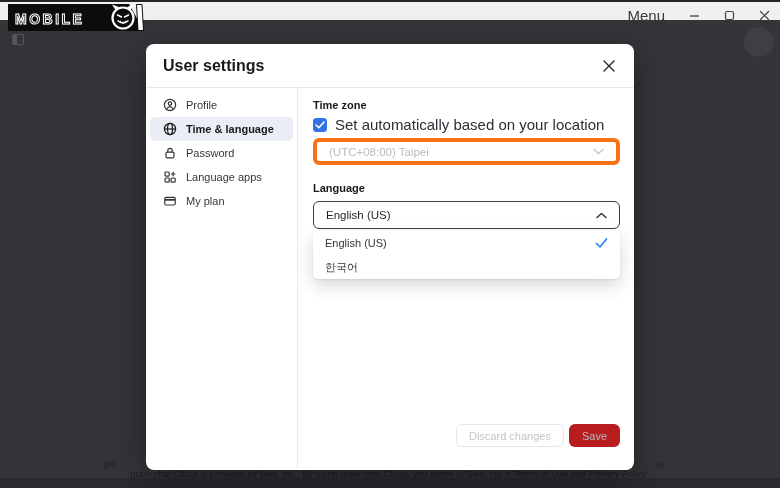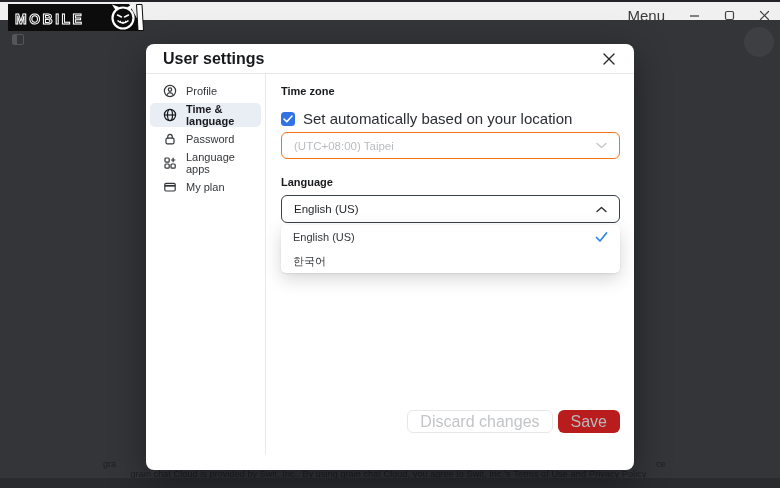--- a/index.html
+++ b/index.html
@@ -49,55 +49,55 @@
   }
   .bg-footer a { color:#1e1f22; text-decoration:underline; margin:12px 3px; cursor:pointer; }
 
   
   .modal {
     position:absolute; left:146px; top:44px; width:488px; height:426px;
     background:#fff; border-radius:8px; z-index:10;
     box-shadow:0 10px 36px rgba(0,0,0,.4);
   }
   .modal-header {
-    height:30px; border-bottom:1px solid #e9e9eb;
+    height:44px; border-bottom:1px solid #e9e9eb;
     display:flex; align-items:center; justify-content:space-between;
     padding:0 15px 0 17px;
   }
   .modal-title { margin:0; font-size:16px; font-weight:700; color:#17191c; }
   .close-btn {
     background:none; border:none; padding:0; width:20px; height:20px;
     display:flex; align-items:center; justify-content:center; cursor:pointer;
   }
 
   .modal-body { display:flex; height:380px; position:relative; }
 
   
-  .settings-nav { width:120px; border-right:1px solid #e9e9eb; padding-top:5px; flex:none; }
+  .settings-nav { width:152px; border-right:1px solid #e9e9eb; padding-top:5px; flex:none; }
   .nav-item {
     height:24px; margin:0 4px; padding-left:13px; border-radius:5px;
     display:flex; align-items:center; gap:9px;
     font-size:11px; color:#33363a; cursor:pointer;
   }
   .nav-item.selected { background:#e9eef5; font-weight:700; color:#17191c; }
   .nav-icon { width:14px; height:14px; display:flex; flex:none; }
 
   
   .settings-content { flex:1; padding:11px 14px 0 15px; position:relative; }
-  .field-label { font-size:11px; font-weight:700; color:#17191c; margin-bottom:12px; line-height:13px; }
+  .field-label { font-size:11px; font-weight:700; color:#17191c; margin-bottom:4px; line-height:13px; }
   .field-label.lang { margin-top:17px; margin-bottom:6px; }
   .checkbox-row { display:flex; align-items:center; gap:8px; margin:3px 0 5px 0; cursor:pointer; }
   .checkbox {
     width:14px; height:14px; border-radius:3.5px; background:#3273e3;
     display:flex; align-items:center; justify-content:center; flex:none;
   }
   .checkbox-label { font-size:15px; color:#2b2e33; }
 
   .select {
-    height:27px; width:100%; border:1px solid #f97316; border-radius:6px;
+    height:27px; width:100%; border:4px solid #f97316; border-radius:6px;
     display:flex; align-items:center; justify-content:space-between;
     padding:0 12px; font-size:11.5px; background:#fff;
   }
   .select.disabled { color:#b9bcc1; }
   .select.disabled .chev { color:#c4c7cb; }
   .select.focused {
     height:28px; border:1.5px solid #394049; color:#1f2327; cursor:pointer;
   }
   .select.focused .chev { color:#2b2e33; }
   .chev { display:flex; color:#8a8d92; }
@@ -110,21 +110,21 @@
   .option {
     height:24px; display:flex; align-items:center; justify-content:space-between;
     padding:0 12px; font-size:11px; color:#33363a; cursor:pointer;
   }
   .option .opt-check { display:flex; }
 
   .modal-footer {
     position:absolute; right:14px; bottom:21px; display:flex; gap:5px;
   }
   .btn {
-    height:23px; border-radius:6px; font-size:16px;
+    height:23px; border-radius:6px; font-size:11px;
     font-family:"Liberation Sans", sans-serif; cursor:pointer;
     display:flex; align-items:center; padding:0 12px;
   }
   .btn.ghost { background:#fff; border:1px solid #e6e7e9; color:#c2c4c7; }
   .btn.save { background:#b91c1c; border:none; color:#b8babd; padding:0 13px; }
 </style>
 </head>
 <body>
 
 <div class="stage">

